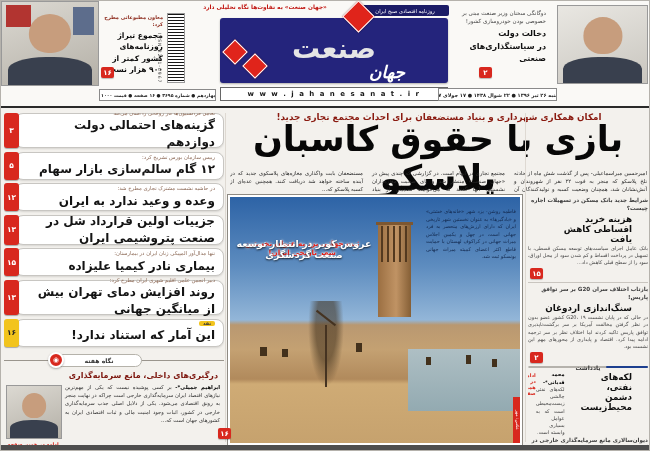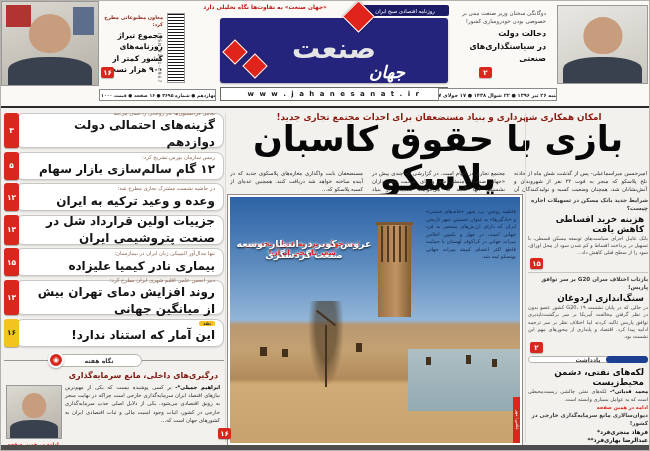--- a/index.html
+++ b/index.html
@@ -95,21 +95,21 @@
         text-shadow:0 0 2px #fff,0 0 3px #fff;margin-top:18px;}
   .ph-title{position:absolute;left:0;top:41px;width:148px;text-align:center;font-size:9.5px;font-weight:bold;color:#fff;
         text-shadow:0 1px 2px rgba(0,0,0,.85);}
   .ph-caption{position:absolute;left:196px;top:11px;width:90px;font-size:5px;line-height:1.5;color:#13294e;text-align:justify;}
   .ph-credit{position:absolute;left:283px;top:200px;width:8px;height:46px;background:#d8281e;color:#fff;
         writing-mode:vertical-rl;font-size:4.3px;display:flex;align-items:center;justify-content:center;}
   .ph-badge{position:absolute;left:-10px;bottom:6px;}
   
   .rcol{position:absolute;left:527px;top:196px;width:120px;height:248px;display:flex;flex-direction:column;text-align:right;overflow:hidden;}
   .rc-kicker{font-size:5.6px;font-weight:bold;color:#3c3c3c;line-height:1.4;}
-  .rc-title{font-size:8.8px;font-weight:bold;color:#0e0e0e;margin:1px 4px;}
+  .rc-title{font-size:8.8px;font-weight:bold;color:#0e0e0e;margin:1px 16px;}
   .rc-title.red{color:#8a1a10;}
   .rc-body{font-size:5px;line-height:1.45;color:#444;text-align:justify;}
   .rc-badge{margin:2px 0 1px 2px;align-self:flex-end;}
   .rc-sep{border-top:1px solid #c9c5bf;margin:2px 0 3px;}
   .note-bar{position:relative;height:13px;border:1px solid #b5b2ac;border-radius:7px;background:#fff;margin:2px 0 3px;}
   .note-blue{position:absolute;right:-1px;top:-1px;bottom:-1px;width:42px;background:#1d3f8f;border-radius:7px;}
   .note-label{position:absolute;inset:0;display:flex;align-items:center;justify-content:center;font-size:6px;font-weight:bold;color:#333;}
   .more-red{font-size:5px;color:#d8281e;font-weight:bold;margin:1px 0 2px;}
   .rc-authors{font-size:5.8px;font-weight:bold;color:#111;line-height:1.5;}
   .footbar{position:absolute;left:0;right:0;bottom:0;height:5px;background:#4e4e4e;}
@@ -182,21 +182,21 @@
       <div class="sb-pill">
         <div class="sb-kicker">رییس سازمان بورس تشریح کرد:</div>
         <div class="sb-title">۱۲ گام سالم‌سازی بازار سهام</div>
       </div>
     </div>
 
     <div class="sb-item">
       <div class="sb-badge">۱۲</div>
       <div class="sb-pill">
         <div class="sb-kicker">در حاشیه نشست مشترک تجاری مطرح شد:</div>
-        <div class="sb-title">وعده و وعید ترکیه به ایران</div>
+        <div class="sb-title">وعده و وعید ندارد به ایران</div>
       </div>
     </div>
 
     <div class="sb-item">
       <div class="sb-badge">۱۳</div>
       <div class="sb-pill">
         <div class="sb-title">جزییات اولین قرارداد شل در صنعت پتروشیمی ایران</div>
       </div>
     </div>
 
@@ -280,21 +280,21 @@
       <div class="rc-title">سنگ‌اندازی اردوغان</div>
       <div class="rc-body">در حالی که در پایان نشست G20، ۱۹ کشور عضو بدون در نظر گرفتن مخالفت آمریکا بر سر برگشت‌ناپذیری توافق پاریس تاکید کردند اما اختلاف نظر بر سر ترجمه ادامه پیدا کرد. اقتصاد و پایداری از محورهای مهم این نشست بود.</div>
       <div class="badge sm rc-badge">۲</div>
     </div>
 
     <div class="note-bar">
       <div class="note-blue"></div>
       <div class="note-label">یادداشت</div>
     </div>
 
-    <div style="display:flex;flex-direction:column;">
+    <div style="display:flex;flex-direction:row;">
       <div class="rc-title">لکه‌های نفتی، دشمن محیط‌زیست</div>
       <div class="rc-body">
         <span class="op-author">محمد قدیانی*-</span>
         <span>لکه‌های نفتی چالشی زیست‌محیطی است که به عوامل بسیاری وابسته است.</span>
       </div>
       <div class="more-red">ادامه در همین صفحه</div>
     </div>
 
     <div style="display:flex;flex-direction:column;">
       <div class="rc-kicker">دیوان‌سالاری مانع سرمایه‌گذاری خارجی در کشور!</div>

